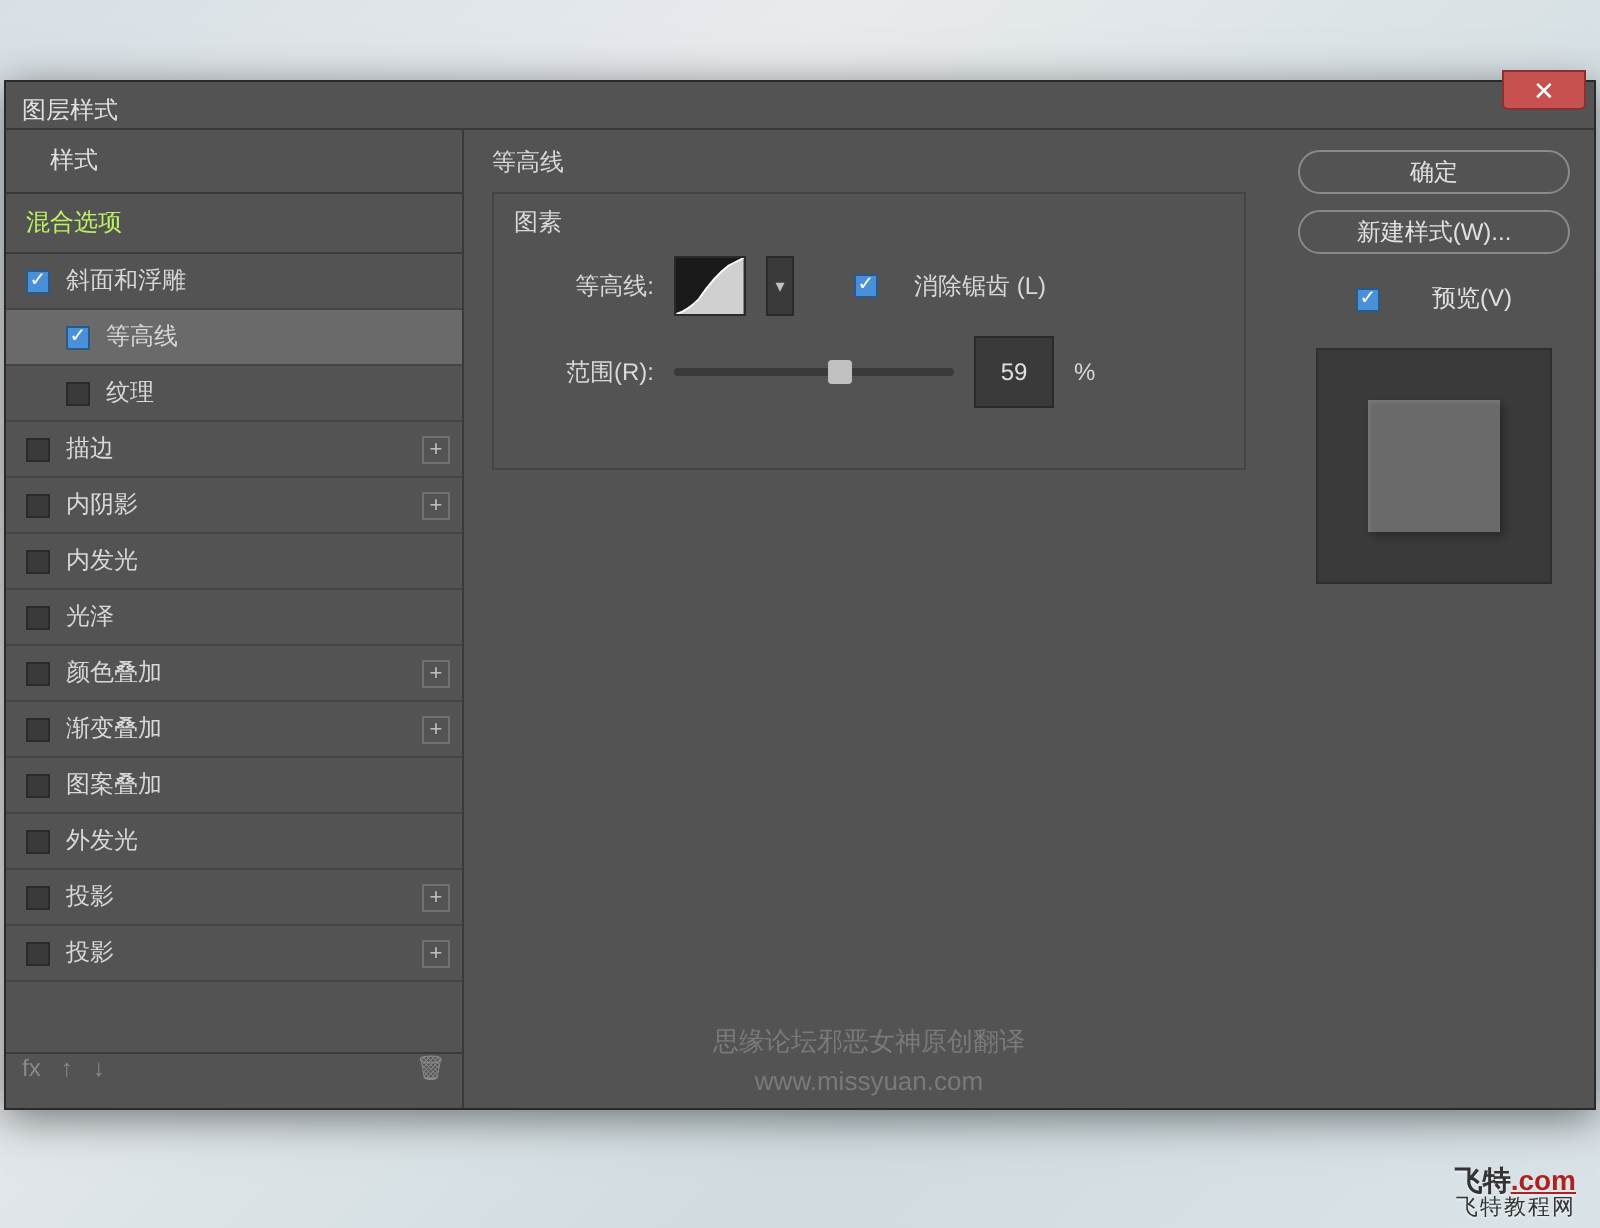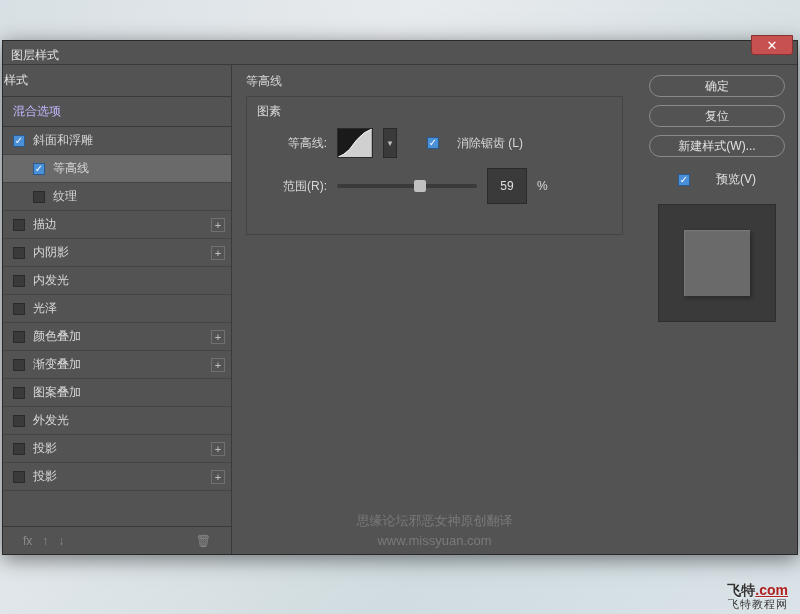--- a/index.html
+++ b/index.html
@@ -23,25 +23,25 @@
   background: #c75050; border: 1px solid #8a3030; color: #fff;
   display: flex; align-items: center; justify-content: center;
   font-size: 13px; border-radius: 0 0 3px 3px; cursor: pointer;
 }
 .body { display: flex; height: calc(100% - 24px); }
 .left-panel {
   width: 229px; background: #535353; border-right: 1px solid #3a3a3a;
   display: flex; flex-direction: column;
 }
 .style-head {
-  color: #e0e0e0; font-size: 12px; padding: 7px 1px;
+  color: #e0e0e0; font-size: 12px; padding: 7px 22px;
   border-bottom: 1px solid #3a3a3a;
 }
 .blend-row {
-  color: #c4b5fd; font-size: 12px; padding: 6px 10px;
+  color: #bef264; font-size: 12px; padding: 6px 10px;
   border-bottom: 1px solid #3a3a3a; display: flex; align-items: center;
 }
 .style-item {
   display: flex; align-items: center; padding: 5px 10px;
   border-bottom: 1px solid #454545; color: #d8d8d8; font-size: 12px;
   position: relative;
 }
 .style-item.selected { background: #6a6a6a; }
 .style-item.indent { padding-left: 30px; }
 .cb {
@@ -51,21 +51,21 @@
 .cb.checked { background: #4a90d9; border-color: #2a5a8a; }
 .cb.checked::after { content: "✓"; color: #fff; font-size: 10px; line-height: 1; }
 .plus-btn {
   position: absolute; right: 6px; width: 14px; height: 14px;
   border: 1px solid #707070; color: #c0c0c0; font-size: 11px;
   display: flex; align-items: center; justify-content: center;
   background: #535353;
 }
 .left-footer {
   margin-top: auto; height: 28px; border-top: 1px solid #3a3a3a;
-  display: flex; align-items: center; padding: 0 20px; gap: 10px;
+  display: flex; align-items: flex-start; padding: 0 8px; gap: 10px;
   color: #8a8a8a; font-size: 12px;
 }
 .left-footer .icon { cursor: pointer; }
 .left-footer .trash { margin-left: auto; }
 
 .mid-panel {
   flex: 1; padding: 8px 14px; color: #d8d8d8; font-size: 12px;
   position: relative;
 }
 .section-title { margin-bottom: 6px; }
@@ -248,21 +248,20 @@
       </div>
 
       <div class="watermark">
         <div>思缘论坛邪恶女神原创翻译</div>
         <div>www.missyuan.com</div>
       </div>
     </div>
 
     <div class="right-panel">
       <div class="btn">确定</div>
-      <div class="btn">复位</div>
       <div class="btn">新建样式(W)...</div>
       <div class="preview-row">
         <span id="pv-cb" class="cb checked"></span>
         <span>预览(V)</span>
       </div>
       <div class="preview-box">
         <div class="preview-inner"></div>
       </div>
     </div>
 

